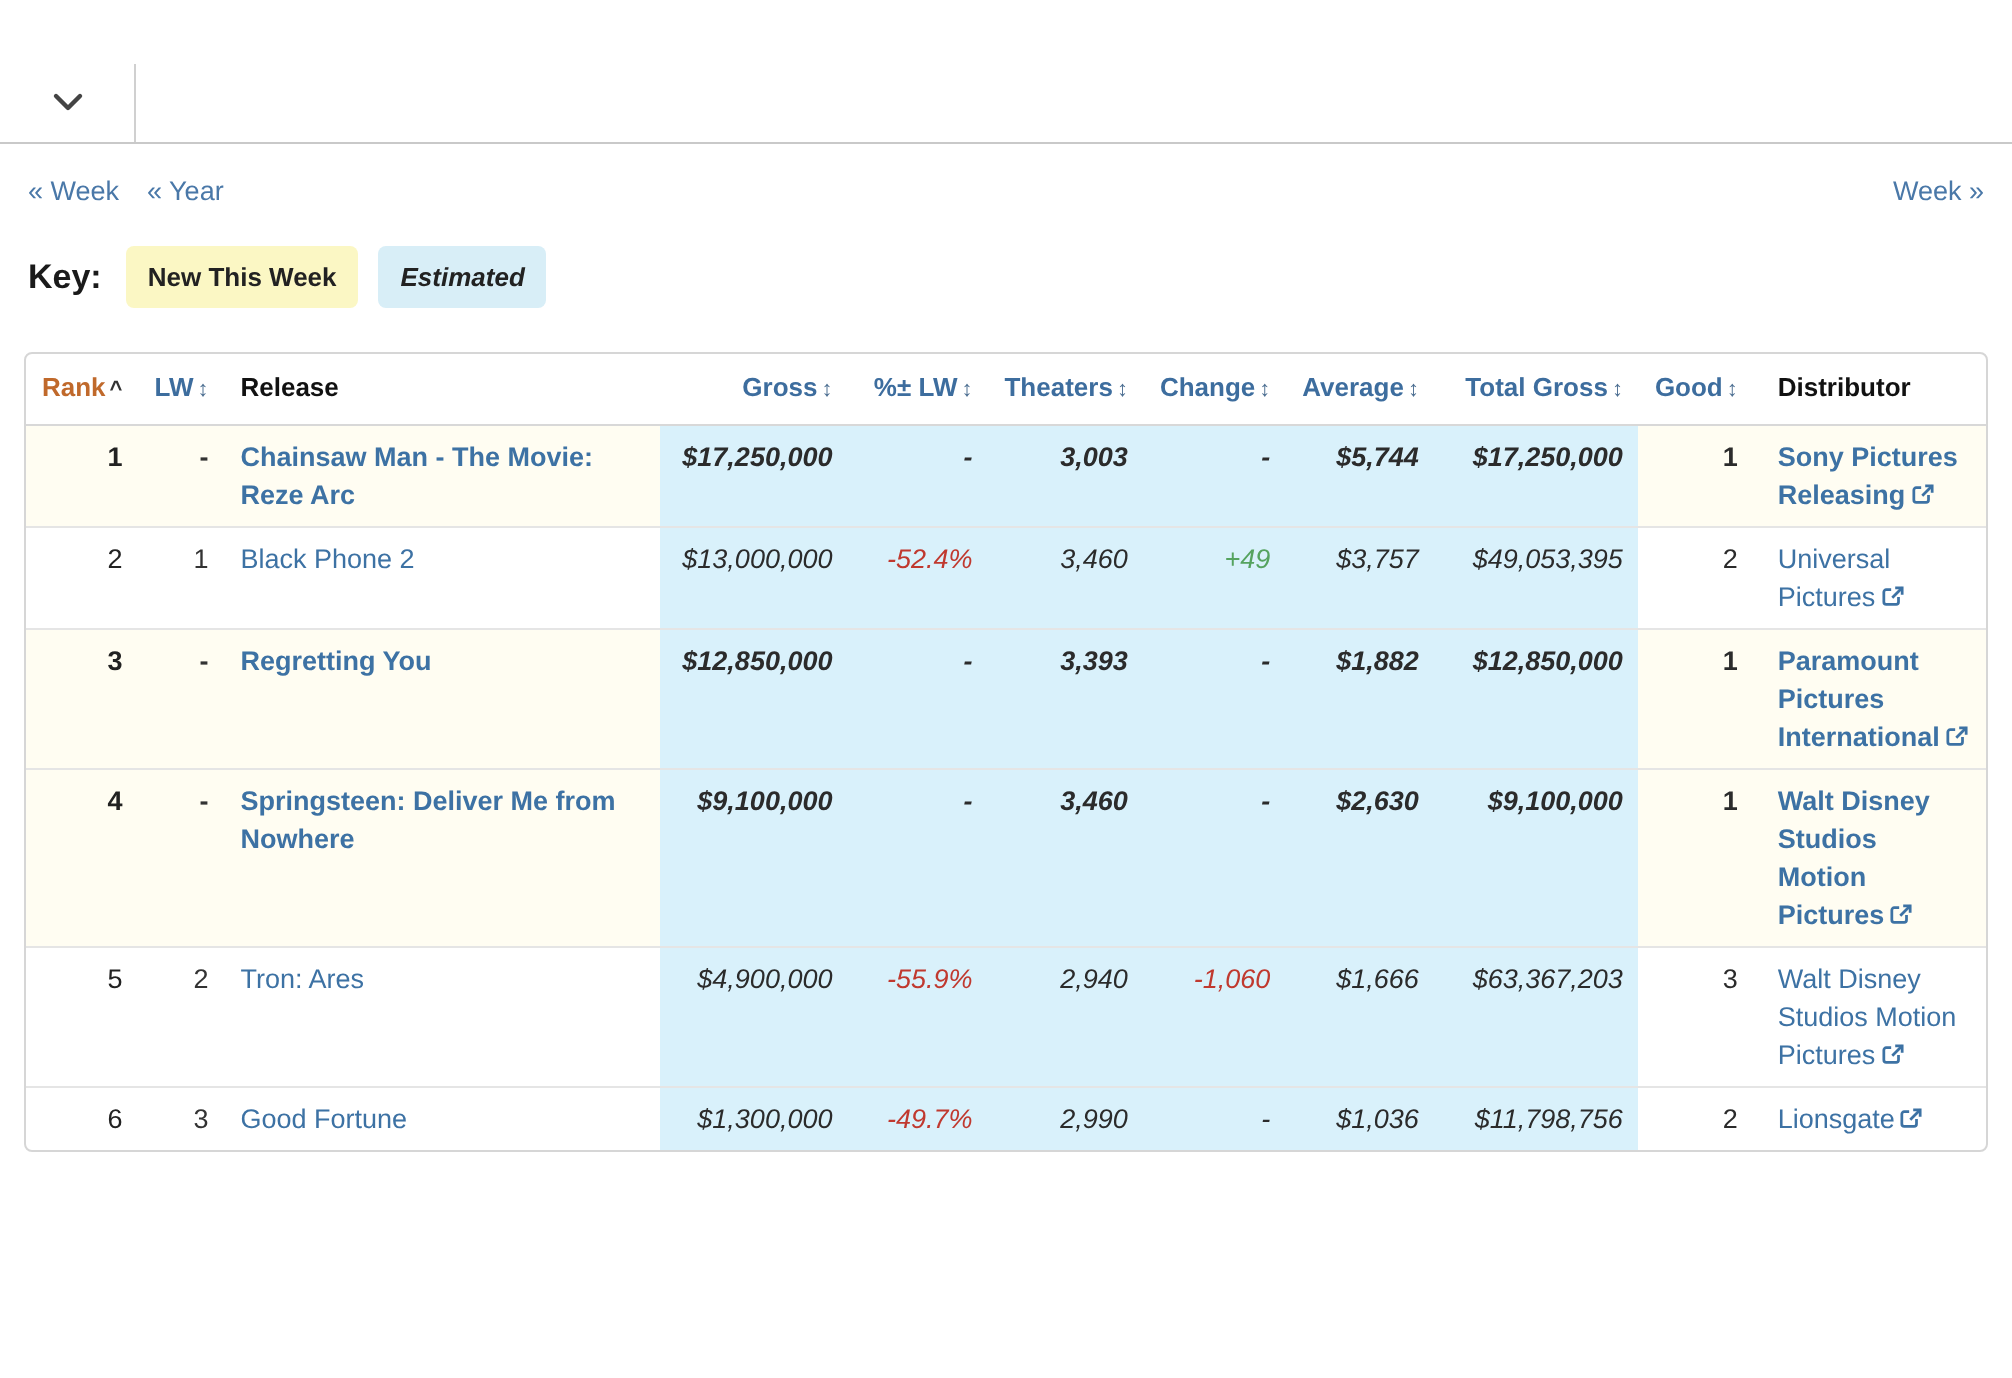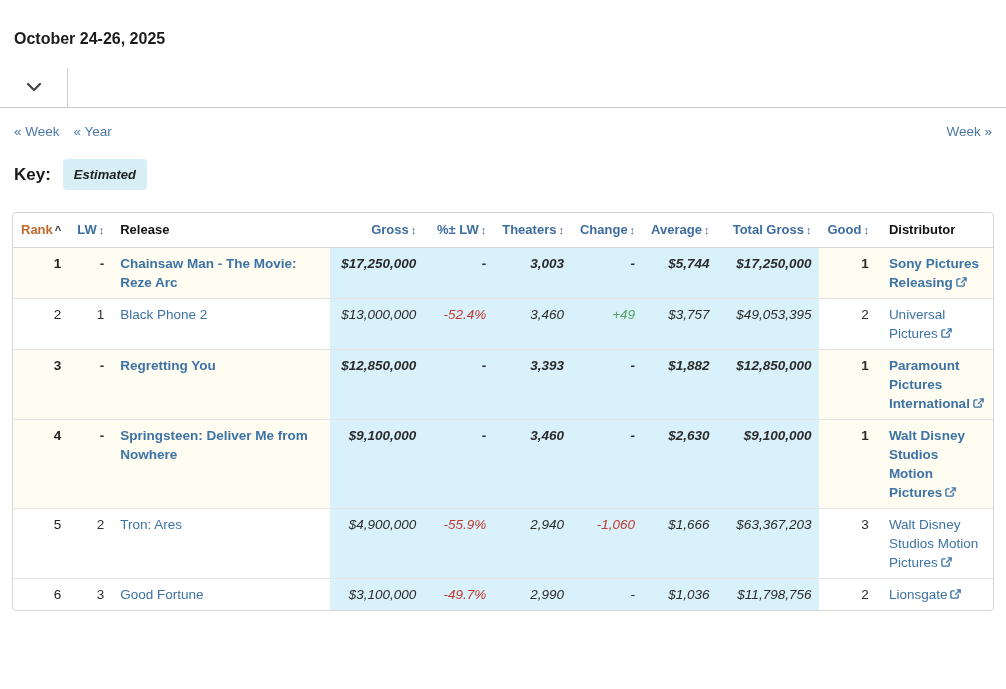--- a/index.html
+++ b/index.html
@@ -57,21 +57,20 @@
   td.neg span { color:#c0392f; }
   td.pos span { color:#55a35f; }
 
   a.rel-link, a.dist-link { color:#3d72a4; text-decoration:none; }
   a.dist-link svg { margin-left:3px; vertical-align:-1px; }
 </style>
 </head>
 <body>
 
 <div class="page-head">
-  <div class="page-subtitle">October 24-26, 2025</div>
 </div>
 
 <div class="toolbar">
   <button class="dropdown-toggle">
     <span>
       <svg width="16" height="10" viewBox="0 0 16 10">
           <path d="M2 2 L8 8 L14 2" fill="none" stroke="#444" stroke-width="2.2" stroke-linecap="round" stroke-linejoin="round"></path>
         </svg>
     </span>
   </button>
@@ -81,20 +80,21 @@
   <div class="left">
     <a href="#">« Week</a><a href="#">« Year</a>
   </div>
   <div class="right">
     <a href="#">Week »</a>
   </div>
 </div>
 
 <div class="keyrow">
   <span class="key-label">Key:</span>
+  <span class="badge badge-new">New This Week</span>
   <span class="badge badge-est">Estimated</span>
 </div>
 
 <div class="table-wrap">
   <table>
     <thead>
         <tr>
           <th class="col-rank"><span>Rank</span><span class="sort-ic asc">^</span></th>
           <th class="col-lw"><span>LW</span><span class="sort-ic">↕</span></th>
           <th class="col-release"><span>Release</span></th>
@@ -191,21 +191,21 @@
           <td class="col-distributor"><a href="#" class="dist-link">Walt Disney Studios Motion Pictures<span><svg width="11" height="11" viewBox="0 0 12 12" fill="none" stroke="currentColor" stroke-width="1.5">
                   <path d="M5 2H2.3C1.6 2 1 2.6 1 3.3v5.4C1 9.4 1.6 10 2.3 10h5.4c.7 0 1.3-.6 1.3-1.3V6"></path>
                   <path d="M7.2 1H11v3.8"></path>
                   <path d="M11 1 5.6 6.4"></path>
                 </svg></span></a></td>
         </tr>
         <tr>
           <td class="col-rank"><span>6</span></td>
           <td class="col-lw"><span>3</span></td>
           <td class="col-release"><a href="#" class="rel-link">Good Fortune</a></td>
-          <td class="col-gross est"><span>$3,100,000</span></td>
+          <td class="col-gross est"><span>$1,300,000</span></td>
           <td class="col-pct_lw est neg"><span>-49.7%</span></td>
           <td class="col-theaters est"><span>2,990</span></td>
           <td class="col-change est"><span>-</span></td>
           <td class="col-average est"><span>$1,036</span></td>
           <td class="col-total_gross est"><span>$11,798,756</span></td>
           <td class="col-weeks"><span>2</span></td>
           <td class="col-distributor"><a href="#" class="dist-link">Lionsgate<span><svg width="11" height="11" viewBox="0 0 12 12" fill="none" stroke="currentColor" stroke-width="1.5">
                   <path d="M5 2H2.3C1.6 2 1 2.6 1 3.3v5.4C1 9.4 1.6 10 2.3 10h5.4c.7 0 1.3-.6 1.3-1.3V6"></path>
                   <path d="M7.2 1H11v3.8"></path>
                   <path d="M11 1 5.6 6.4"></path>

